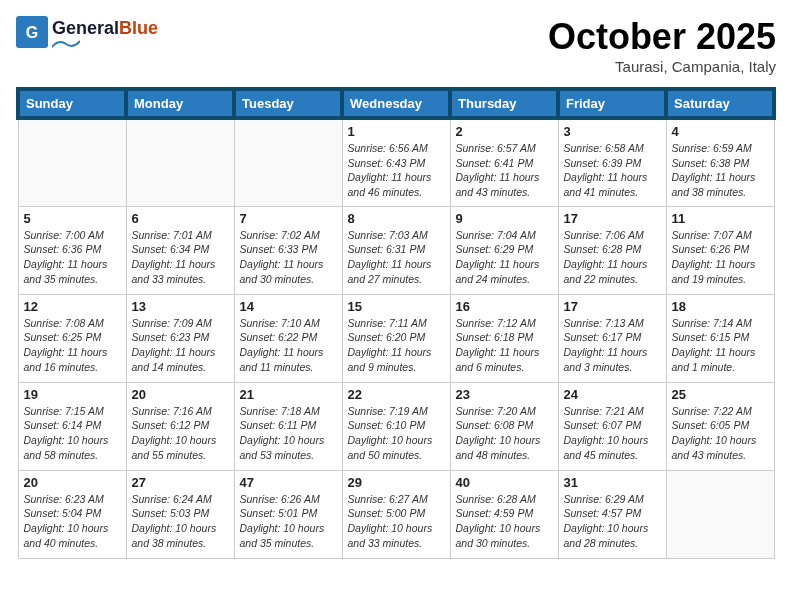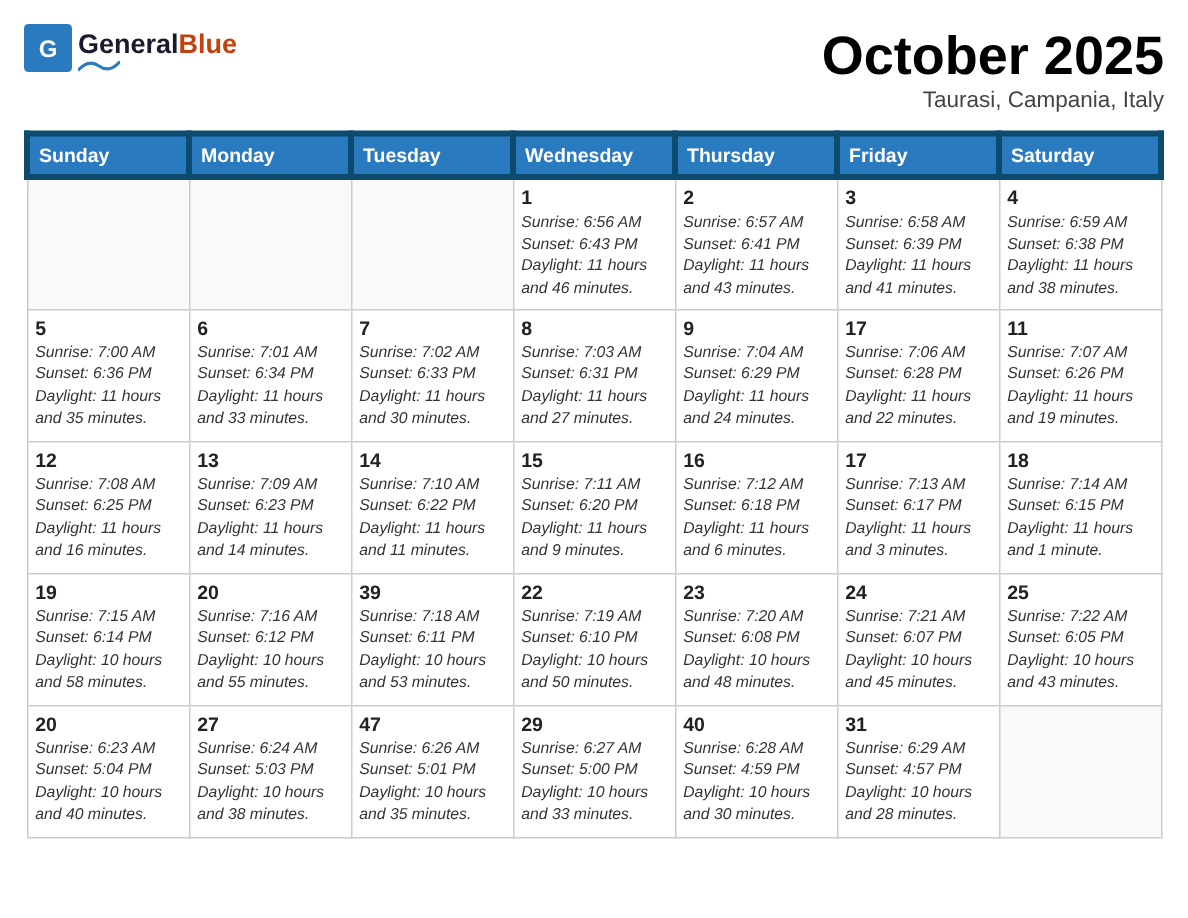--- a/index.html
+++ b/index.html
@@ -208,21 +208,21 @@
       <tr class="week-row">
         <td>
           <span class="day-number">19</span>
           <div class="day-info">Sunrise: 7:15 AM<br>Sunset: 6:14 PM<br>Daylight: 10 hours and 58 minutes.</div>
         </td>
         <td>
           <span class="day-number">20</span>
           <div class="day-info">Sunrise: 7:16 AM<br>Sunset: 6:12 PM<br>Daylight: 10 hours and 55 minutes.</div>
         </td>
         <td>
-          <span class="day-number">39</span>
+          <span class="day-number">21</span>
           <div class="day-info">Sunrise: 7:18 AM<br>Sunset: 6:11 PM<br>Daylight: 10 hours and 53 minutes.</div>
         </td>
         <td>
           <span class="day-number">22</span>
           <div class="day-info">Sunrise: 7:19 AM<br>Sunset: 6:10 PM<br>Daylight: 10 hours and 50 minutes.</div>
         </td>
         <td>
           <span class="day-number">23</span>
           <div class="day-info">Sunrise: 7:20 AM<br>Sunset: 6:08 PM<br>Daylight: 10 hours and 48 minutes.</div>
         </td>

